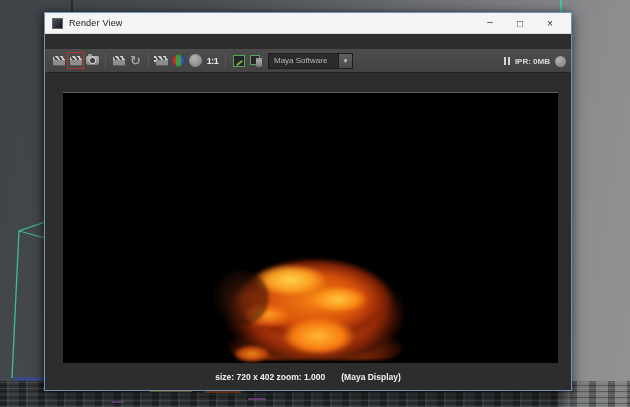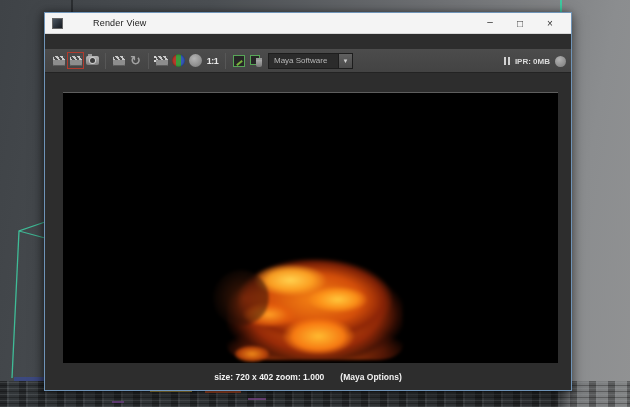--- a/index.html
+++ b/index.html
@@ -25,21 +25,21 @@
 
   
   .window {
     position:absolute; left:44px; top:12px; width:528px; height:379px;
     border:1px solid #6f94b8; background:#2d2d2d;
     box-shadow:0 3px 12px rgba(0,0,0,.55), -2px 0 6px rgba(0,0,0,.25);
   }
   .titlebar {
     position:absolute; left:0; top:0; right:0; height:21px;
     background:#f4f4f4; border-bottom:1px solid #d8d8d8;
-    display:flex; align-items:center; padding-left:7px;gap:24px;
+    display:flex; align-items:center; padding-left:7px;
   }
   .app-icon {
     width:11px; height:11px; background:linear-gradient(135deg,#4a5560 0%,#2a3038 60%,#151a20 100%);
     border:1px solid #666; margin-right:6px; flex:0 0 auto;
   }
   .title { font-size:9px; color:#1a1a1a; letter-spacing:.2px; }
   .winbtns { position:absolute; right:6px; top:0; height:21px; display:flex; }
   .winbtn {
     width:30px; height:21px; display:flex; align-items:center; justify-content:center;
     font-size:10px; color:#333; cursor:default;
@@ -235,17 +235,17 @@
 
   <div class="content">
     <div class="canvas">
       <div class="fire"></div>
     </div>
   </div>
 
   <div class="statusbar">
     <div class="statusrow">
       <span>size: 720 x 402 zoom: 1.000</span>
-      <span>(Maya Options)</span>
+      <span>(Maya Display)</span>
     </div>
   </div>
 
 </div>
 
 </body></html>

